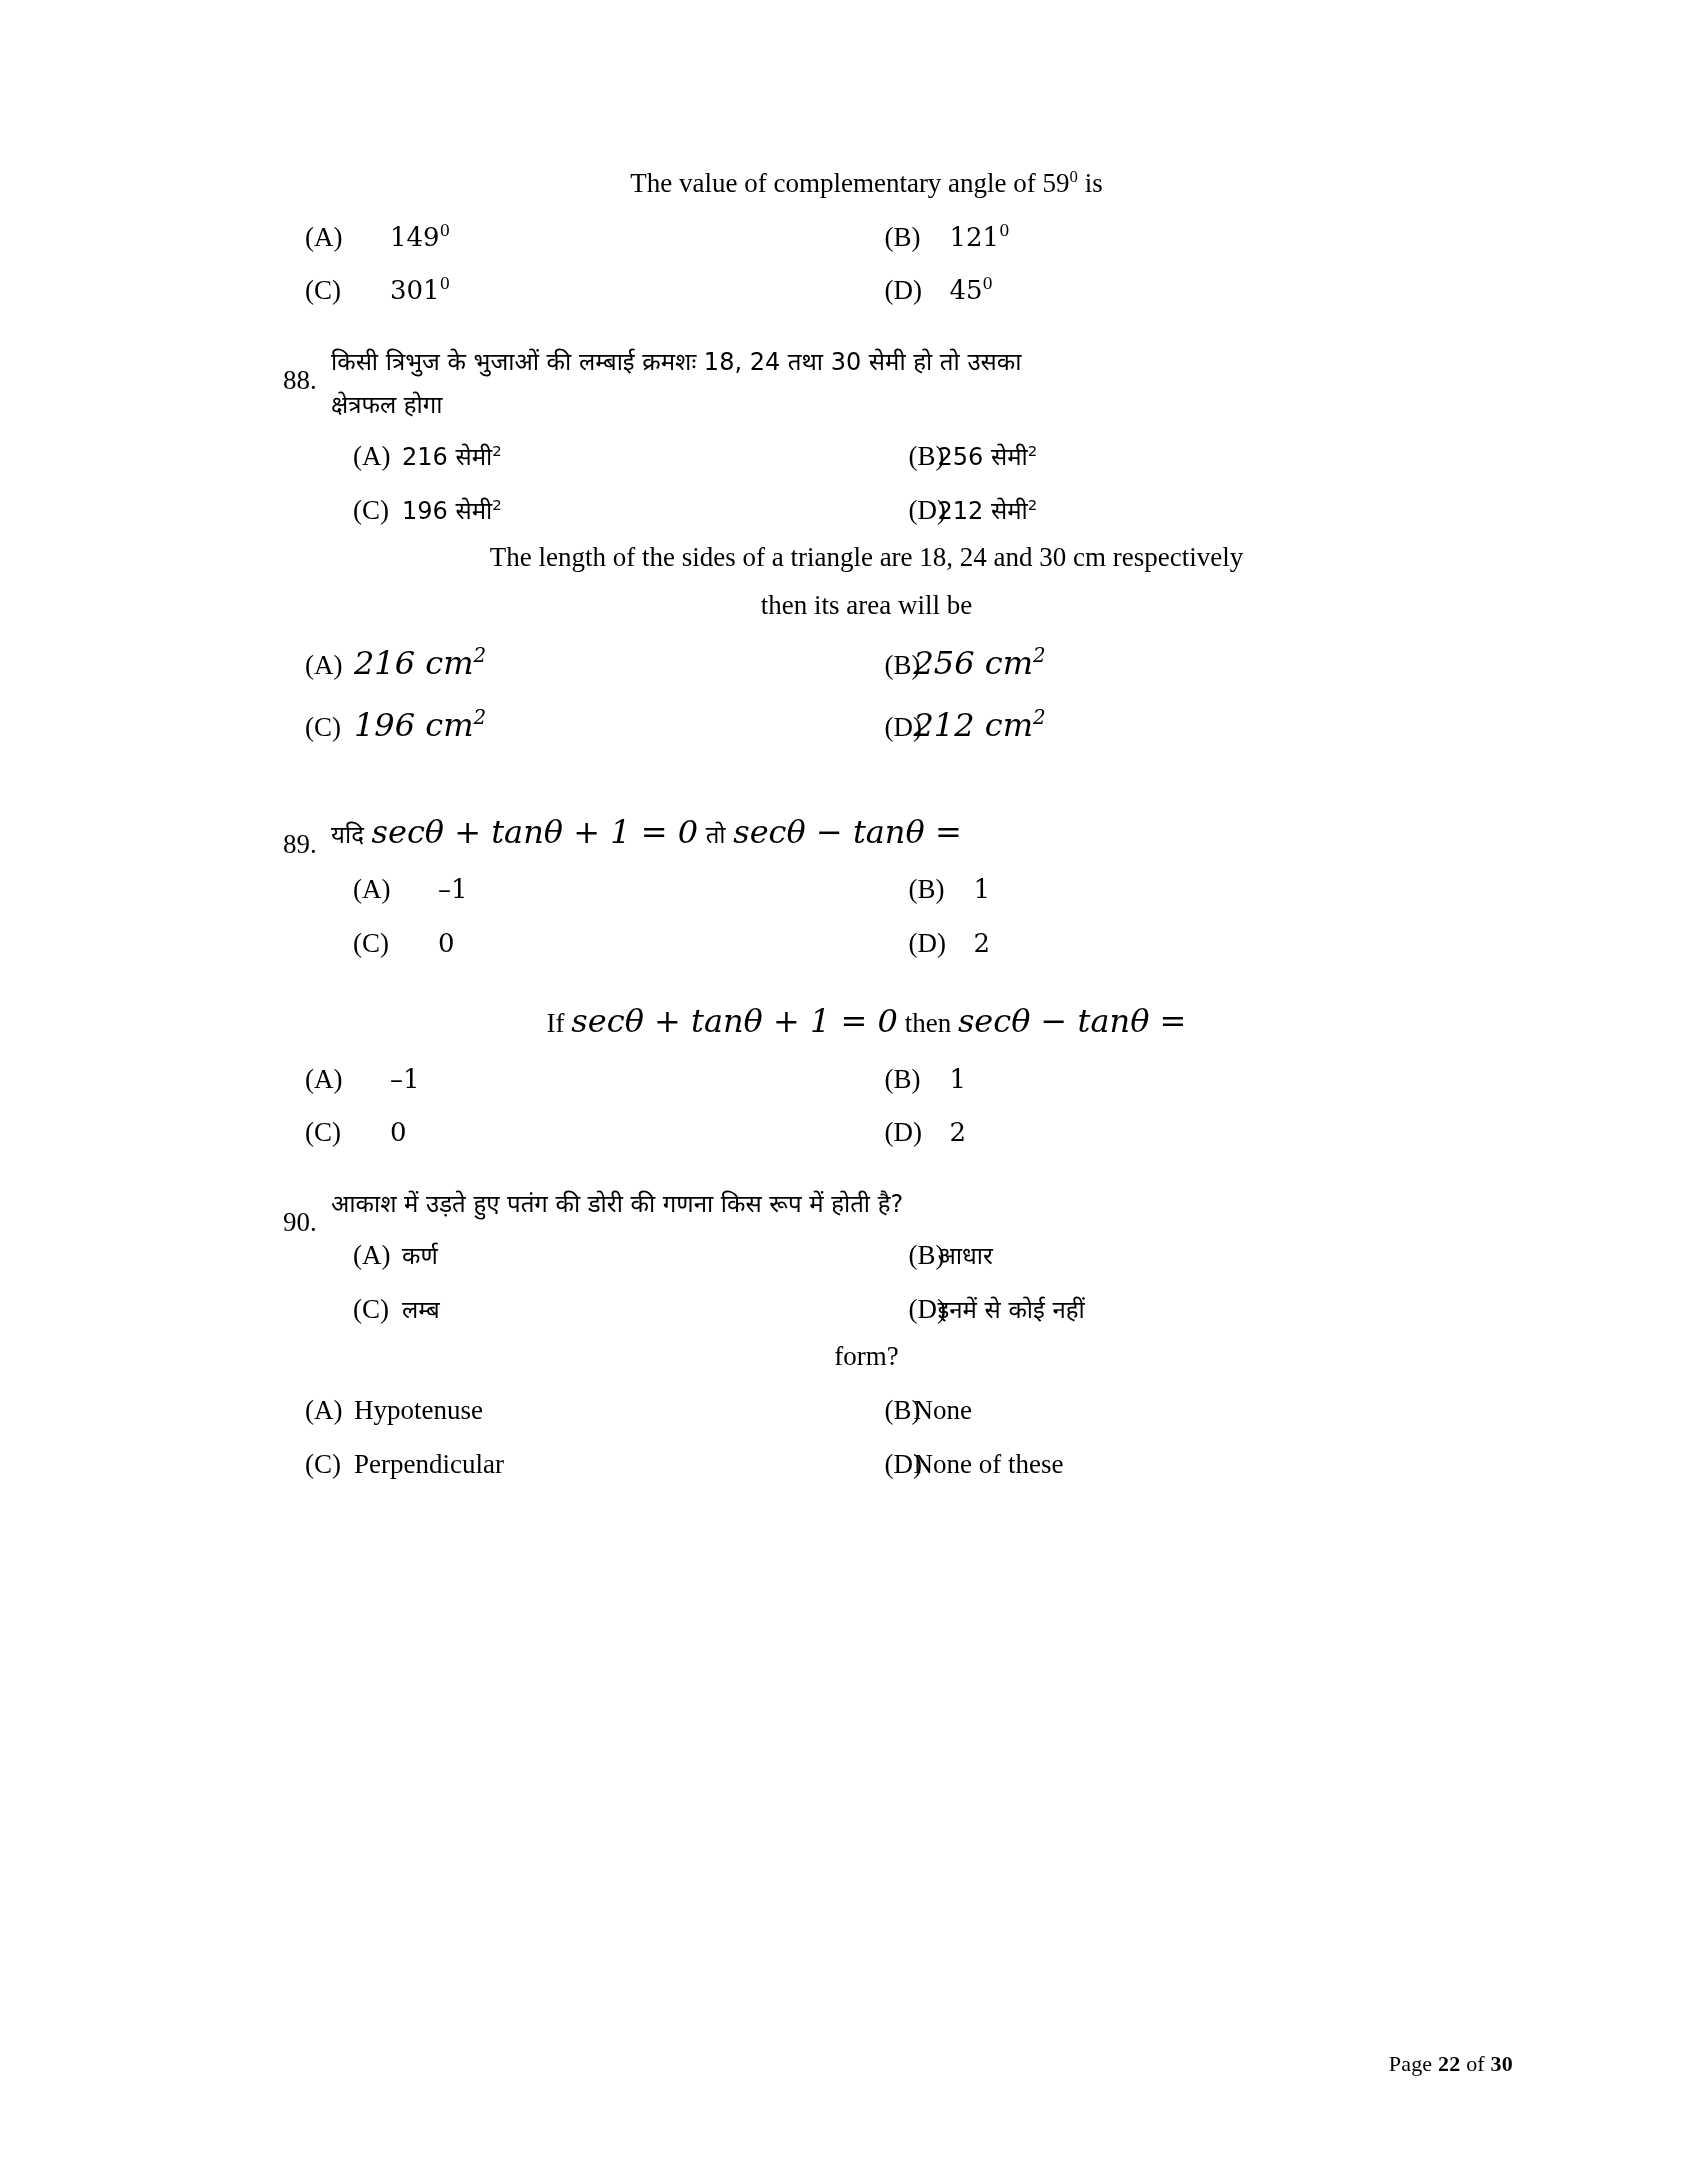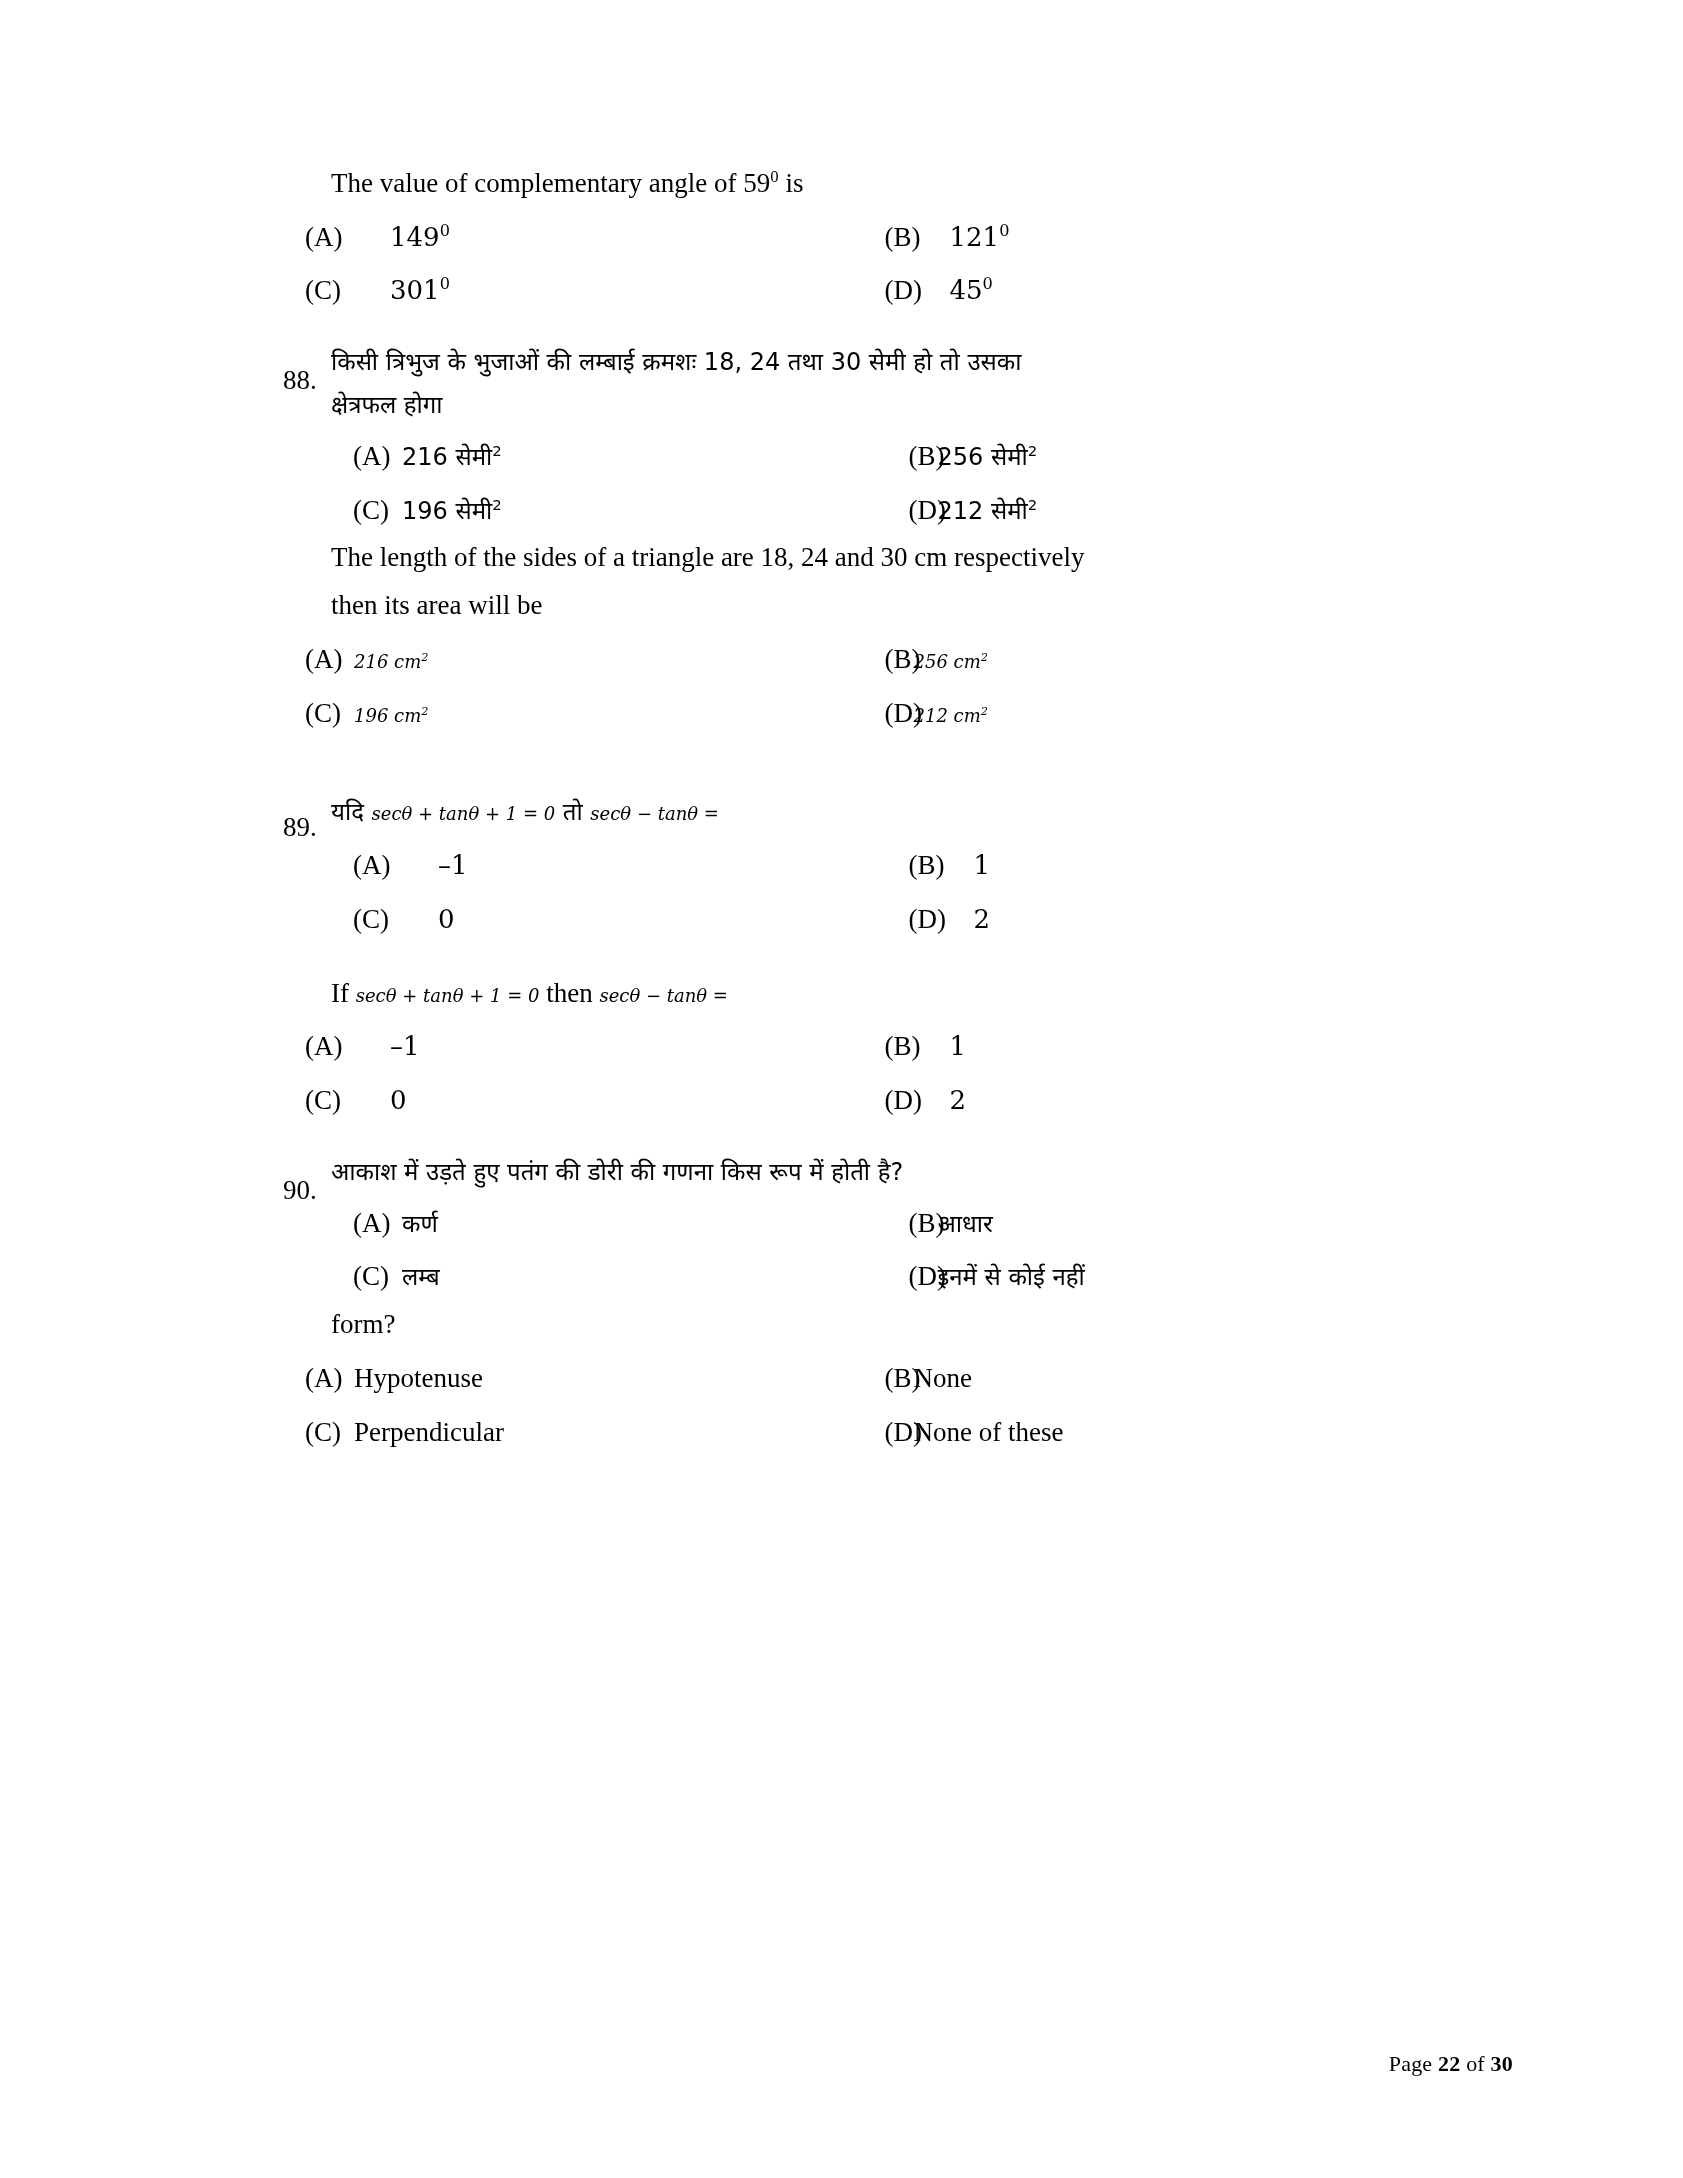--- a/index.html
+++ b/index.html
@@ -32,33 +32,34 @@
     font-family: "DejaVu Sans", sans-serif;
     font-size: 24px;
   }
   .eng {
     font-family: "Liberation Serif", serif;
     font-size: 27px;
   }
   .math {
     font-family: "DejaVu Serif", serif;
     font-style: italic;
-    font-size: 18px;
+    font-size: 32px;
   }
   .num {
     font-family: "DejaVu Serif", serif;
     font-size: 26px;
     margin-left: 36px;
   }
   .stem {
     display: block;
     margin-top: 4px;
   }
   .stem-plain {
     padding-left: 48px;
+    text-align: center;
   }
   .opts {
     display: flex;
     width: 100%;
     margin-top: 10px;
   }
   .opt {
     display: flex;
     align-items: baseline;
     width: 50%;

